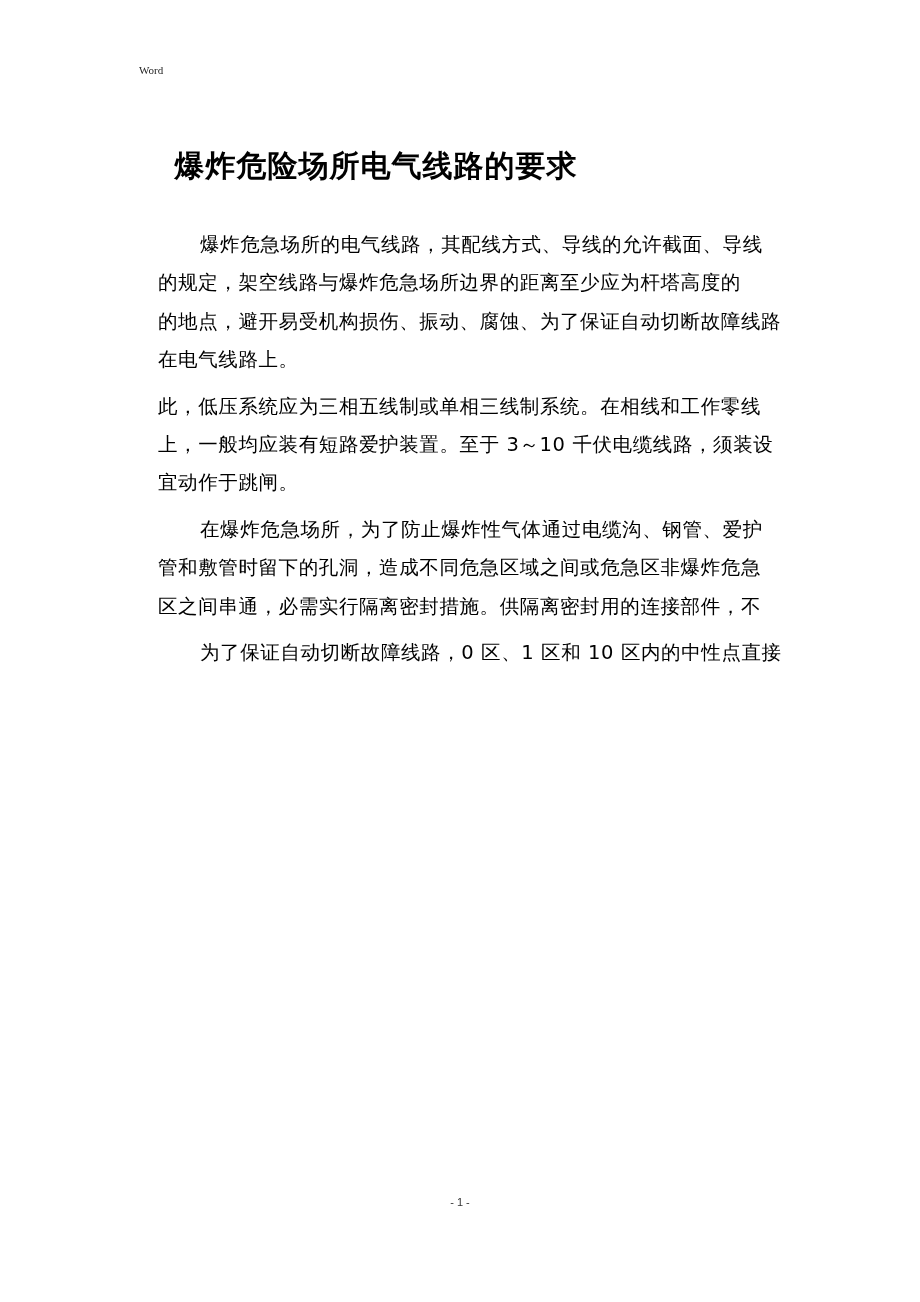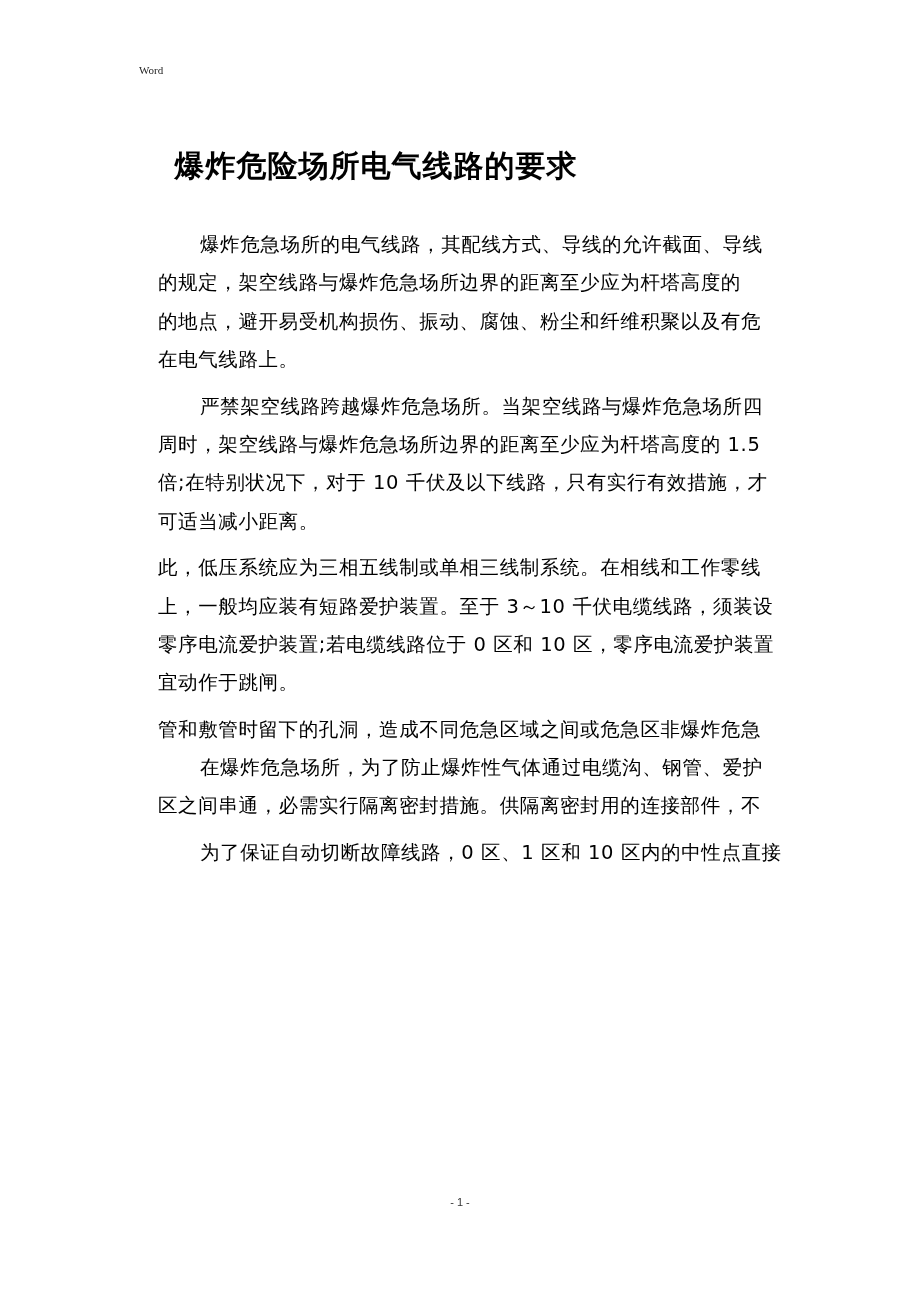--- a/index.html
+++ b/index.html
@@ -72,38 +72,31 @@
 <body>
 
 <div class="header-label">Word</div>
 
 <h1 class="title">爆炸危险场所电气线路的要求</h1>
 
 <div class="body">
   <p class="para">
     <span class="line first">爆炸危急场所的电气线路，其配线方式、导线的允许截面、导线</span>
     <span class="line">的规定，架空线路与爆炸危急场所边界的距离至少应为杆塔高度的</span>
-    <span class="line">的地点，避开易受机构损伤、振动、腐蚀、粉尘和纤维积聚以及有危</span>
+    <span class="line">的地点，避开易受机构损伤、振动、腐蚀、为了保证自动切断故障线路</span>
     <span class="line">在电气线路上。</span>
-  </p>
-  <p class="para">
-    <span class="line first">严禁架空线路跨越爆炸危急场所。当架空线路与爆炸危急场所四</span>
-    <span class="line">周时，架空线路与爆炸危急场所边界的距离至少应为杆塔高度的 1.5</span>
-    <span class="line">倍;在特别状况下，对于 10 千伏及以下线路，只有实行有效措施，才</span>
-    <span class="line">可适当减小距离。</span>
   </p>
   <p class="para">
     <span class="line">此，低压系统应为三相五线制或单相三线制系统。在相线和工作零线</span>
     <span class="line">上，一般均应装有短路爱护装置。至于 3～10 千伏电缆线路，须装设</span>
-    <span class="line">零序电流爱护装置;若电缆线路位于 0 区和 10 区，零序电流爱护装置</span>
     <span class="line">宜动作于跳闸。</span>
   </p>
   <p class="para">
+    <span class="line first">在爆炸危急场所，为了防止爆炸性气体通过电缆沟、钢管、爱护</span>
     <span class="line">管和敷管时留下的孔洞，造成不同危急区域之间或危急区非爆炸危急</span>
-    <span class="line first">在爆炸危急场所，为了防止爆炸性气体通过电缆沟、钢管、爱护</span>
     <span class="line">区之间串通，必需实行隔离密封措施。供隔离密封用的连接部件，不</span>
   </p>
   <p class="para">
     <span class="line first">为了保证自动切断故障线路，0 区、1 区和 10 区内的中性点直接</span>
   </p>
 </div>
 
 <div class="page-number">- 1 -</div>
 
 </body></html>

